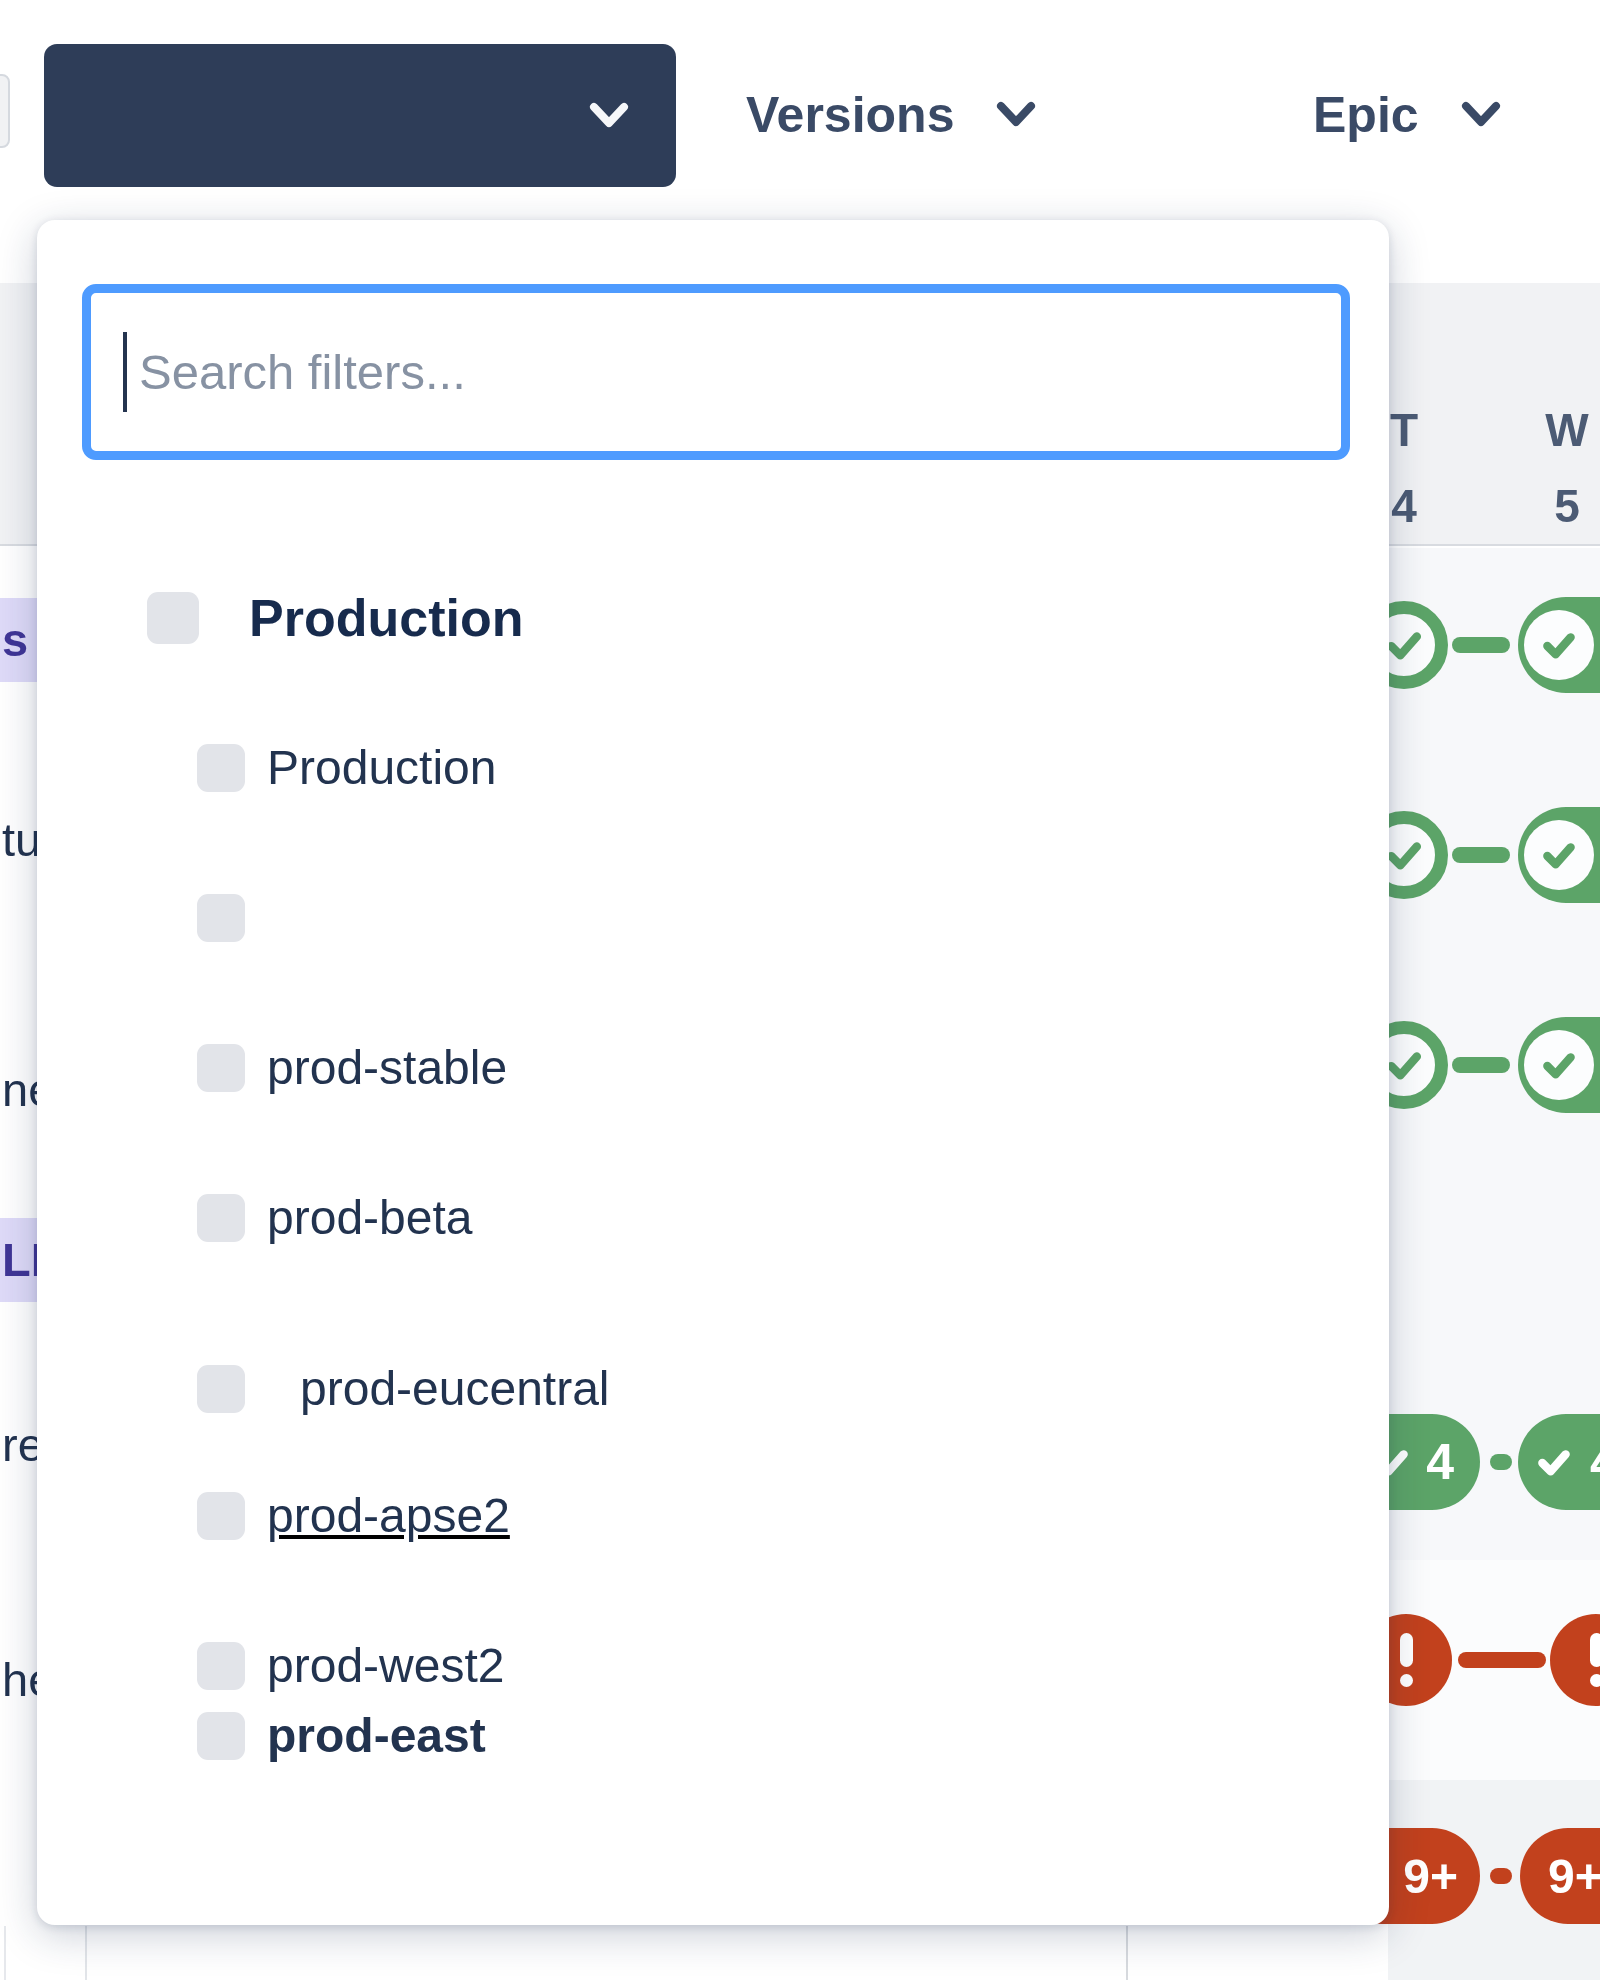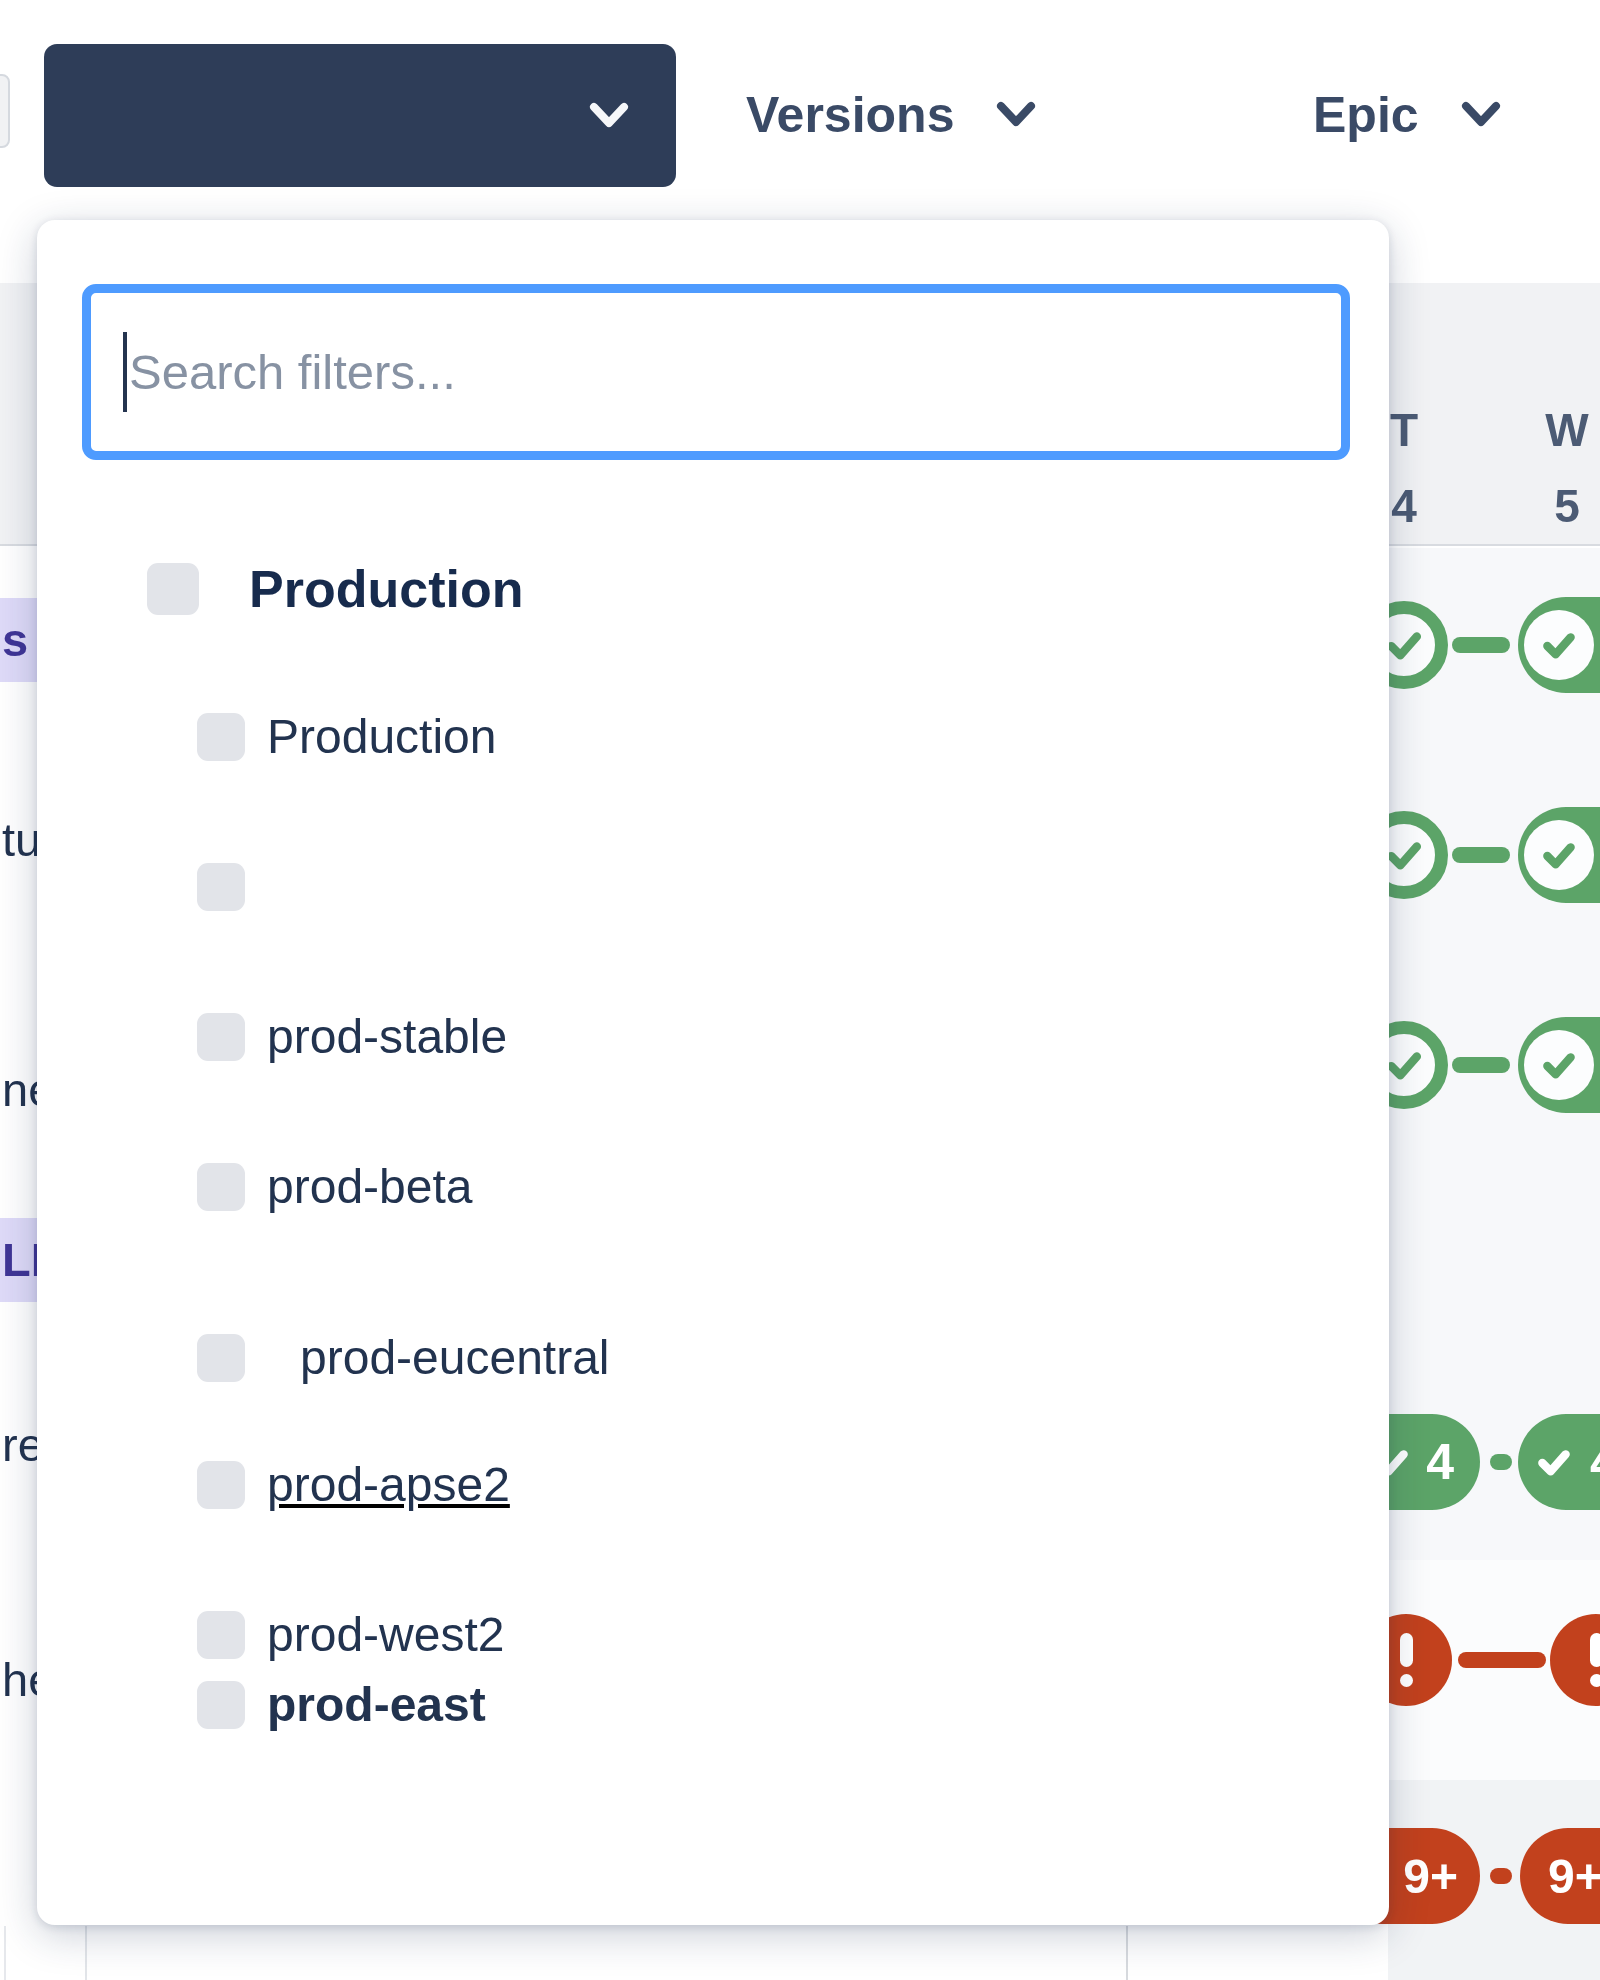--- a/index.html
+++ b/index.html
@@ -67,22 +67,22 @@
     position:absolute;left:37px;top:220px;width:1352px;height:1705px;z-index:5;
     background:#fff;border-radius:18px;
     box-shadow:0 10px 40px rgba(23,43,77,.22),0 2px 8px rgba(23,43,77,.14);
   }
   #search-box{
     position:absolute;left:45px;top:64px;width:1268px;height:176px;
     border:9px solid var(--focus-blue);border-radius:14px;background:#fff;
     display:flex;align-items:center;padding-left:32px;
   }
   .caret{width:4px;height:80px;background:#24344f;flex:0 0 auto;}
-  #search-ph{color:var(--placeholder);font-size:49px;margin-left:2px;}
-  .opt-row{position:absolute;left:0;width:100%;height:110px;display:flex;align-items:flex-start;}
+  #search-ph{color:var(--placeholder);font-size:49px;margin-left:12px;}
+  .opt-row{position:absolute;left:0;width:100%;height:110px;display:flex;align-items:center;}
   .cbx{background:var(--checkbox);border-radius:11px;flex:0 0 auto;}
   .opt-label{color:var(--item-text);font-size:48px;line-height:1;}
   .opt-row.parent .opt-label{color:var(--parent-text);font-size:52px;font-weight:700;}
 
   
   #toolbar{position:absolute;inset:0;z-index:8;pointer-events:none;}
   #toolbar > *{pointer-events:auto;}
   #env-btn{
     position:absolute;left:44px;top:44px;width:632px;height:143px;
     background:var(--navy-btn);border-radius:13px;color:#f6f7f9;

